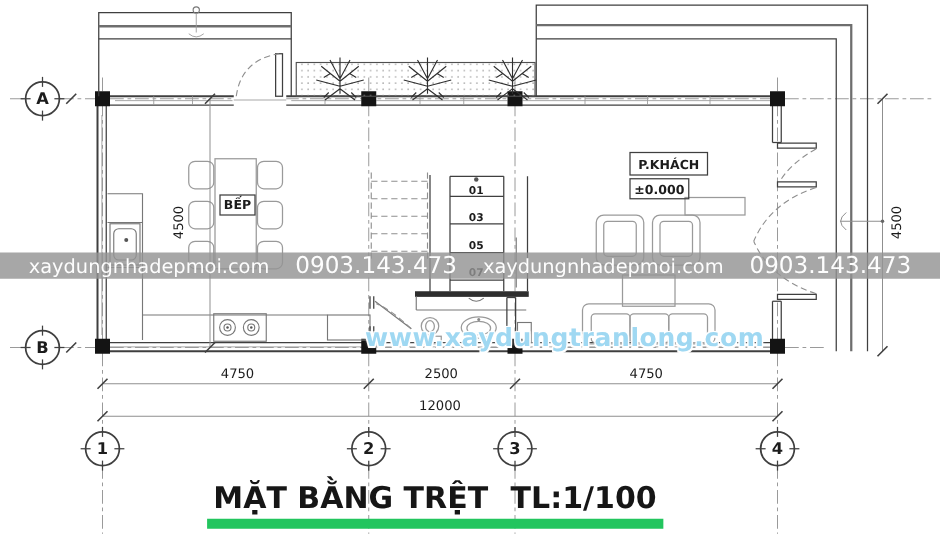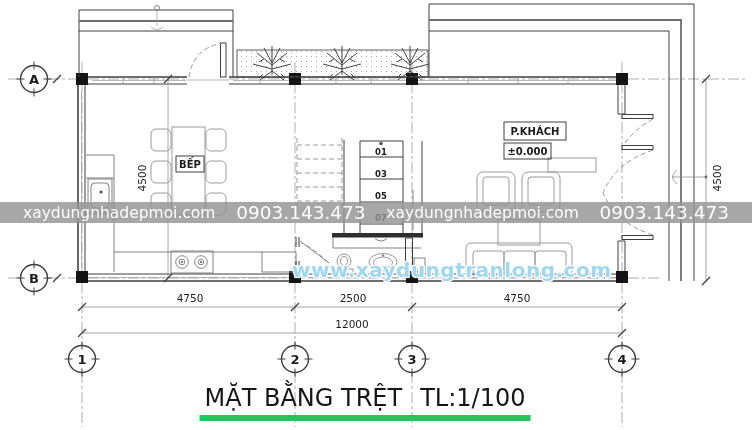--- a/index.html
+++ b/index.html
@@ -45,23 +45,23 @@
     position:absolute; left:292px; top:239px;
     font-size:20px; font-weight:bold; letter-spacing:.5px;
     color:#9fd8f2;
     text-shadow:1px 1px 0 #fff,-1px -1px 0 #fff,1px -1px 0 #fff,-1px 1px 0 #fff,0 0 3px #fff;
     white-space:nowrap;
     margin-top:19px;
   }
 
   
   .title {
-    position:absolute; top:385px; left:365px; transform:translateX(-50%);
-    font-size:24px; font-weight:normal; color:#161616; white-space:nowrap;
-    border-bottom:6px solid #22c55e; padding:0 5px 2px 5px; line-height:1.15;
+    position:absolute; top:385px; left:348px; transform:translateX(-50%);
+    font-size:24px; font-weight:bold; color:#161616; white-space:nowrap;
+    border-bottom:8px solid #22c55e; padding:0 5px 2px 5px; line-height:1.15;
   }
   .title .scale { margin-left:18px; }
 </style>
 </head>
 <body>
 
 <div class="stage">
 
 <svg width="752" height="430" viewBox="0 0 752 430">
   <defs>

